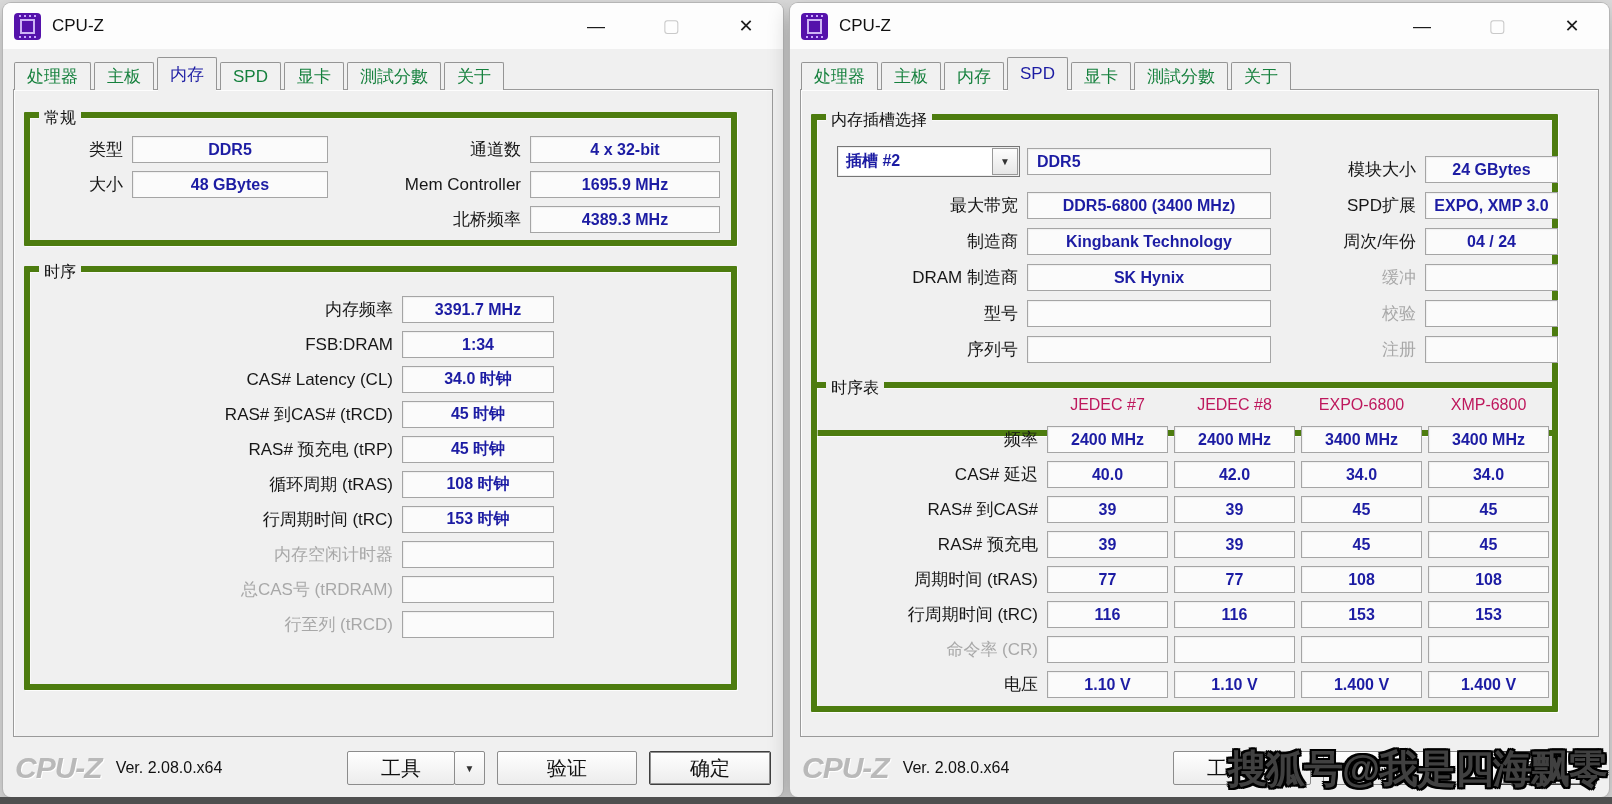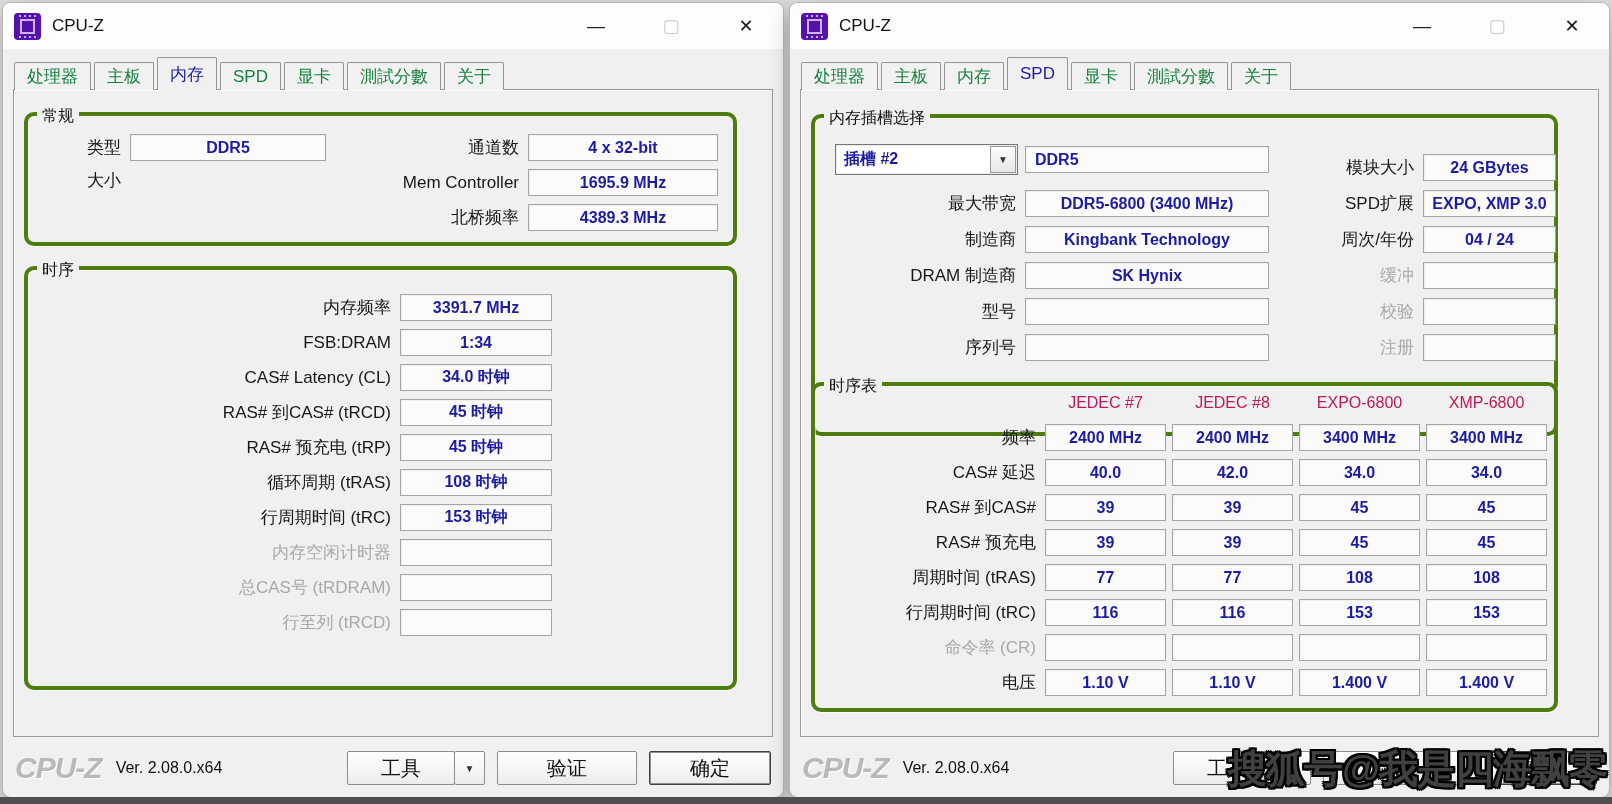--- a/index.html
+++ b/index.html
@@ -32,21 +32,21 @@
   .tabbar{position:absolute; left:11px; top:54px; display:flex; align-items:flex-end; z-index:6;}
   .tab{height:28px; padding:0 12px; display:flex; align-items:center; background:#f1f1f1;
     border:1px solid #959595; border-bottom:none; border-radius:2px 2px 0 0; margin-right:3px;
     font-size:17px; color:#15803d; white-space:nowrap;}
   .tab.active{height:33px; color:var(--navy); background:var(--bg); position:relative; z-index:7;}
   .tab.active::after{content:""; position:absolute; left:0; right:0; bottom:-2px; height:3px; background:var(--bg);}
 
   .page{position:absolute; left:10px; right:10px; top:86px; bottom:60px;
     border:1px solid #9a9a9a; background:var(--bg); box-shadow:inset 1px 1px 0 rgba(255,255,255,.85);}
 
-  .group{position:absolute; border:4px solid #4d7c0f; border-radius:10px;
+  .group{position:absolute; border:6px solid #4d7c0f; border-radius:1px;
     box-shadow:1px 1px 0 rgba(255,255,255,.85), inset 1px 1px 0 rgba(255,255,255,.6);}
   .gtitle{position:absolute; top:-10px; left:9px; background:var(--bg); padding:0 5px;
     font-size:16px; color:#111; line-height:19px; white-space:nowrap;}
 
   .row{display:flex; align-items:center; margin-bottom:8px;}
   .lbl{font-size:17px; color:#171717; text-align:right; padding-right:9px; white-space:nowrap; flex:none;}
   .lbl.dis{color:#a8a8a8;}
   .field{height:27px; background:#fbfbfb; border:1px solid #a5a5a5; flex:none;
     display:flex; align-items:center; justify-content:center;
     font-size:16px; font-weight:600; color:var(--navy); white-space:nowrap;
@@ -136,20 +136,21 @@
 
     <div class="group g-general">
       <div class="gtitle">常规</div>
       <div class="gen-a">
         <div class="row">
             <div class="lbl">类型</div>
             <div class="field">DDR5</div>
           </div>
         <div class="row">
             <div class="lbl">大小</div>
+            <div class="field">48 GBytes</div>
           </div>
       </div>
       <div class="gen-b">
         <div class="row">
             <div class="lbl">通道数</div>
             <div class="field">4 x 32-bit</div>
           </div>
         <div class="row">
             <div class="lbl">Mem Controller</div>
             <div class="field">1695.9 MHz</div>

